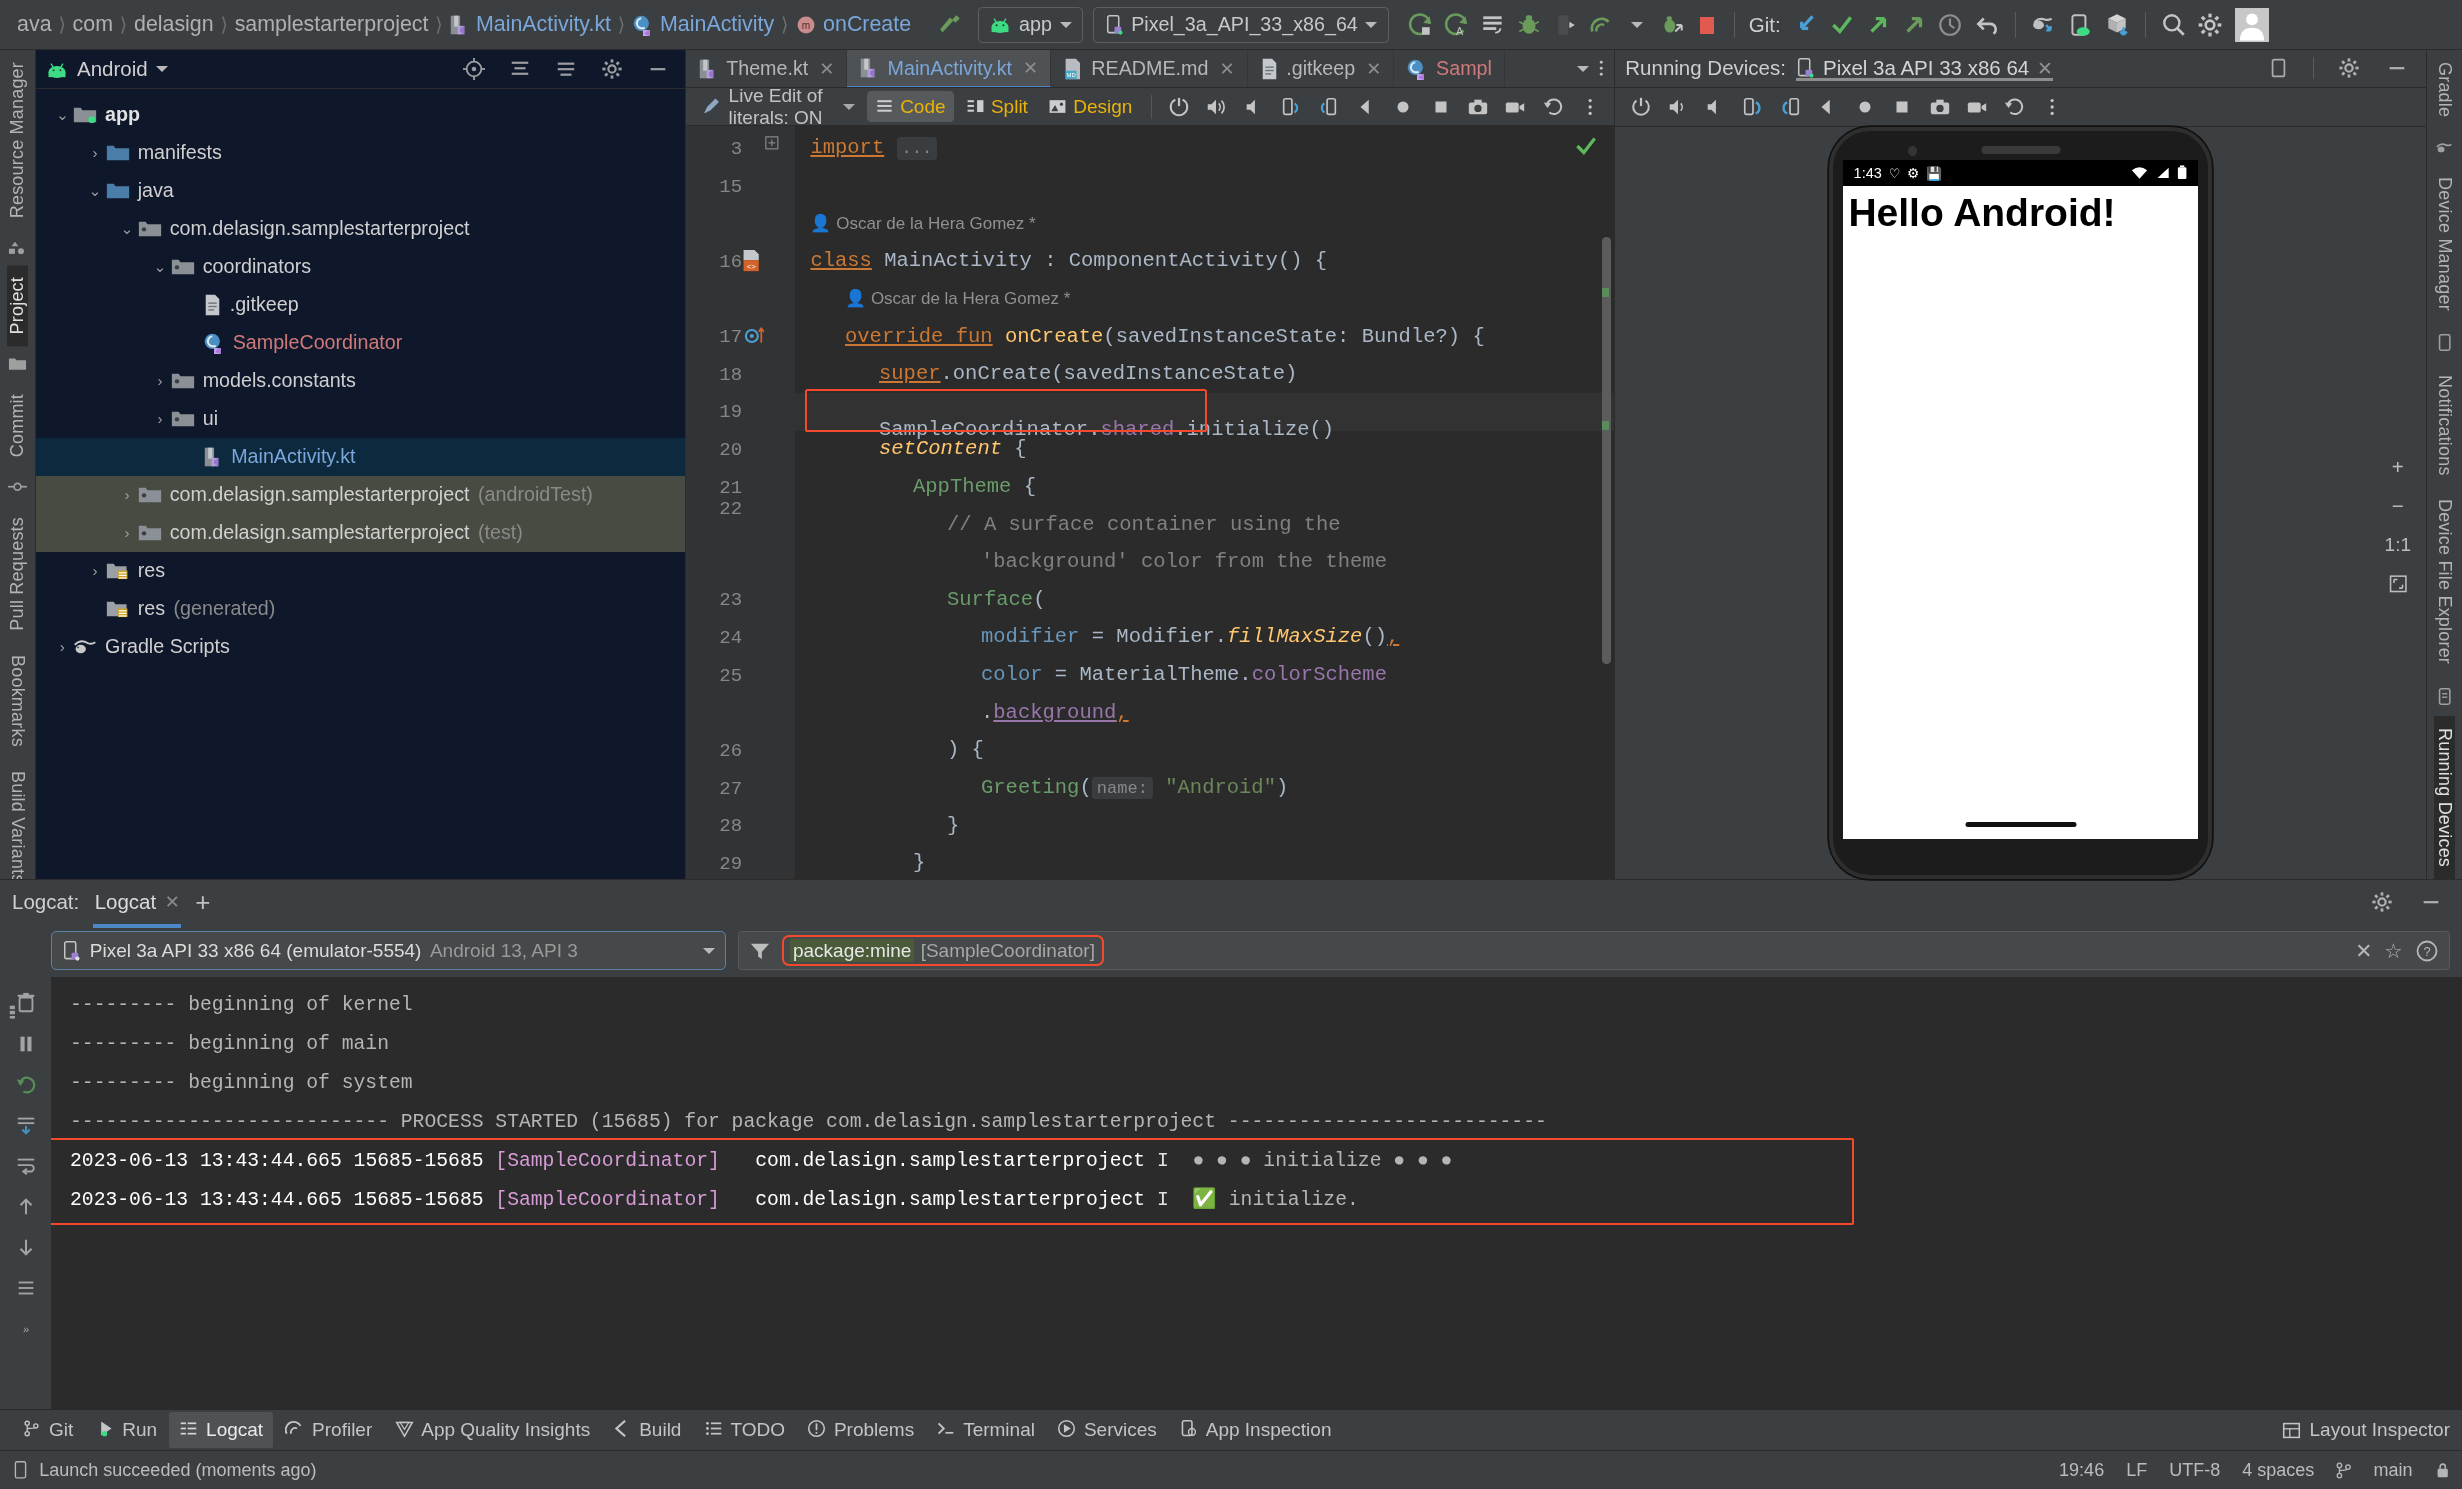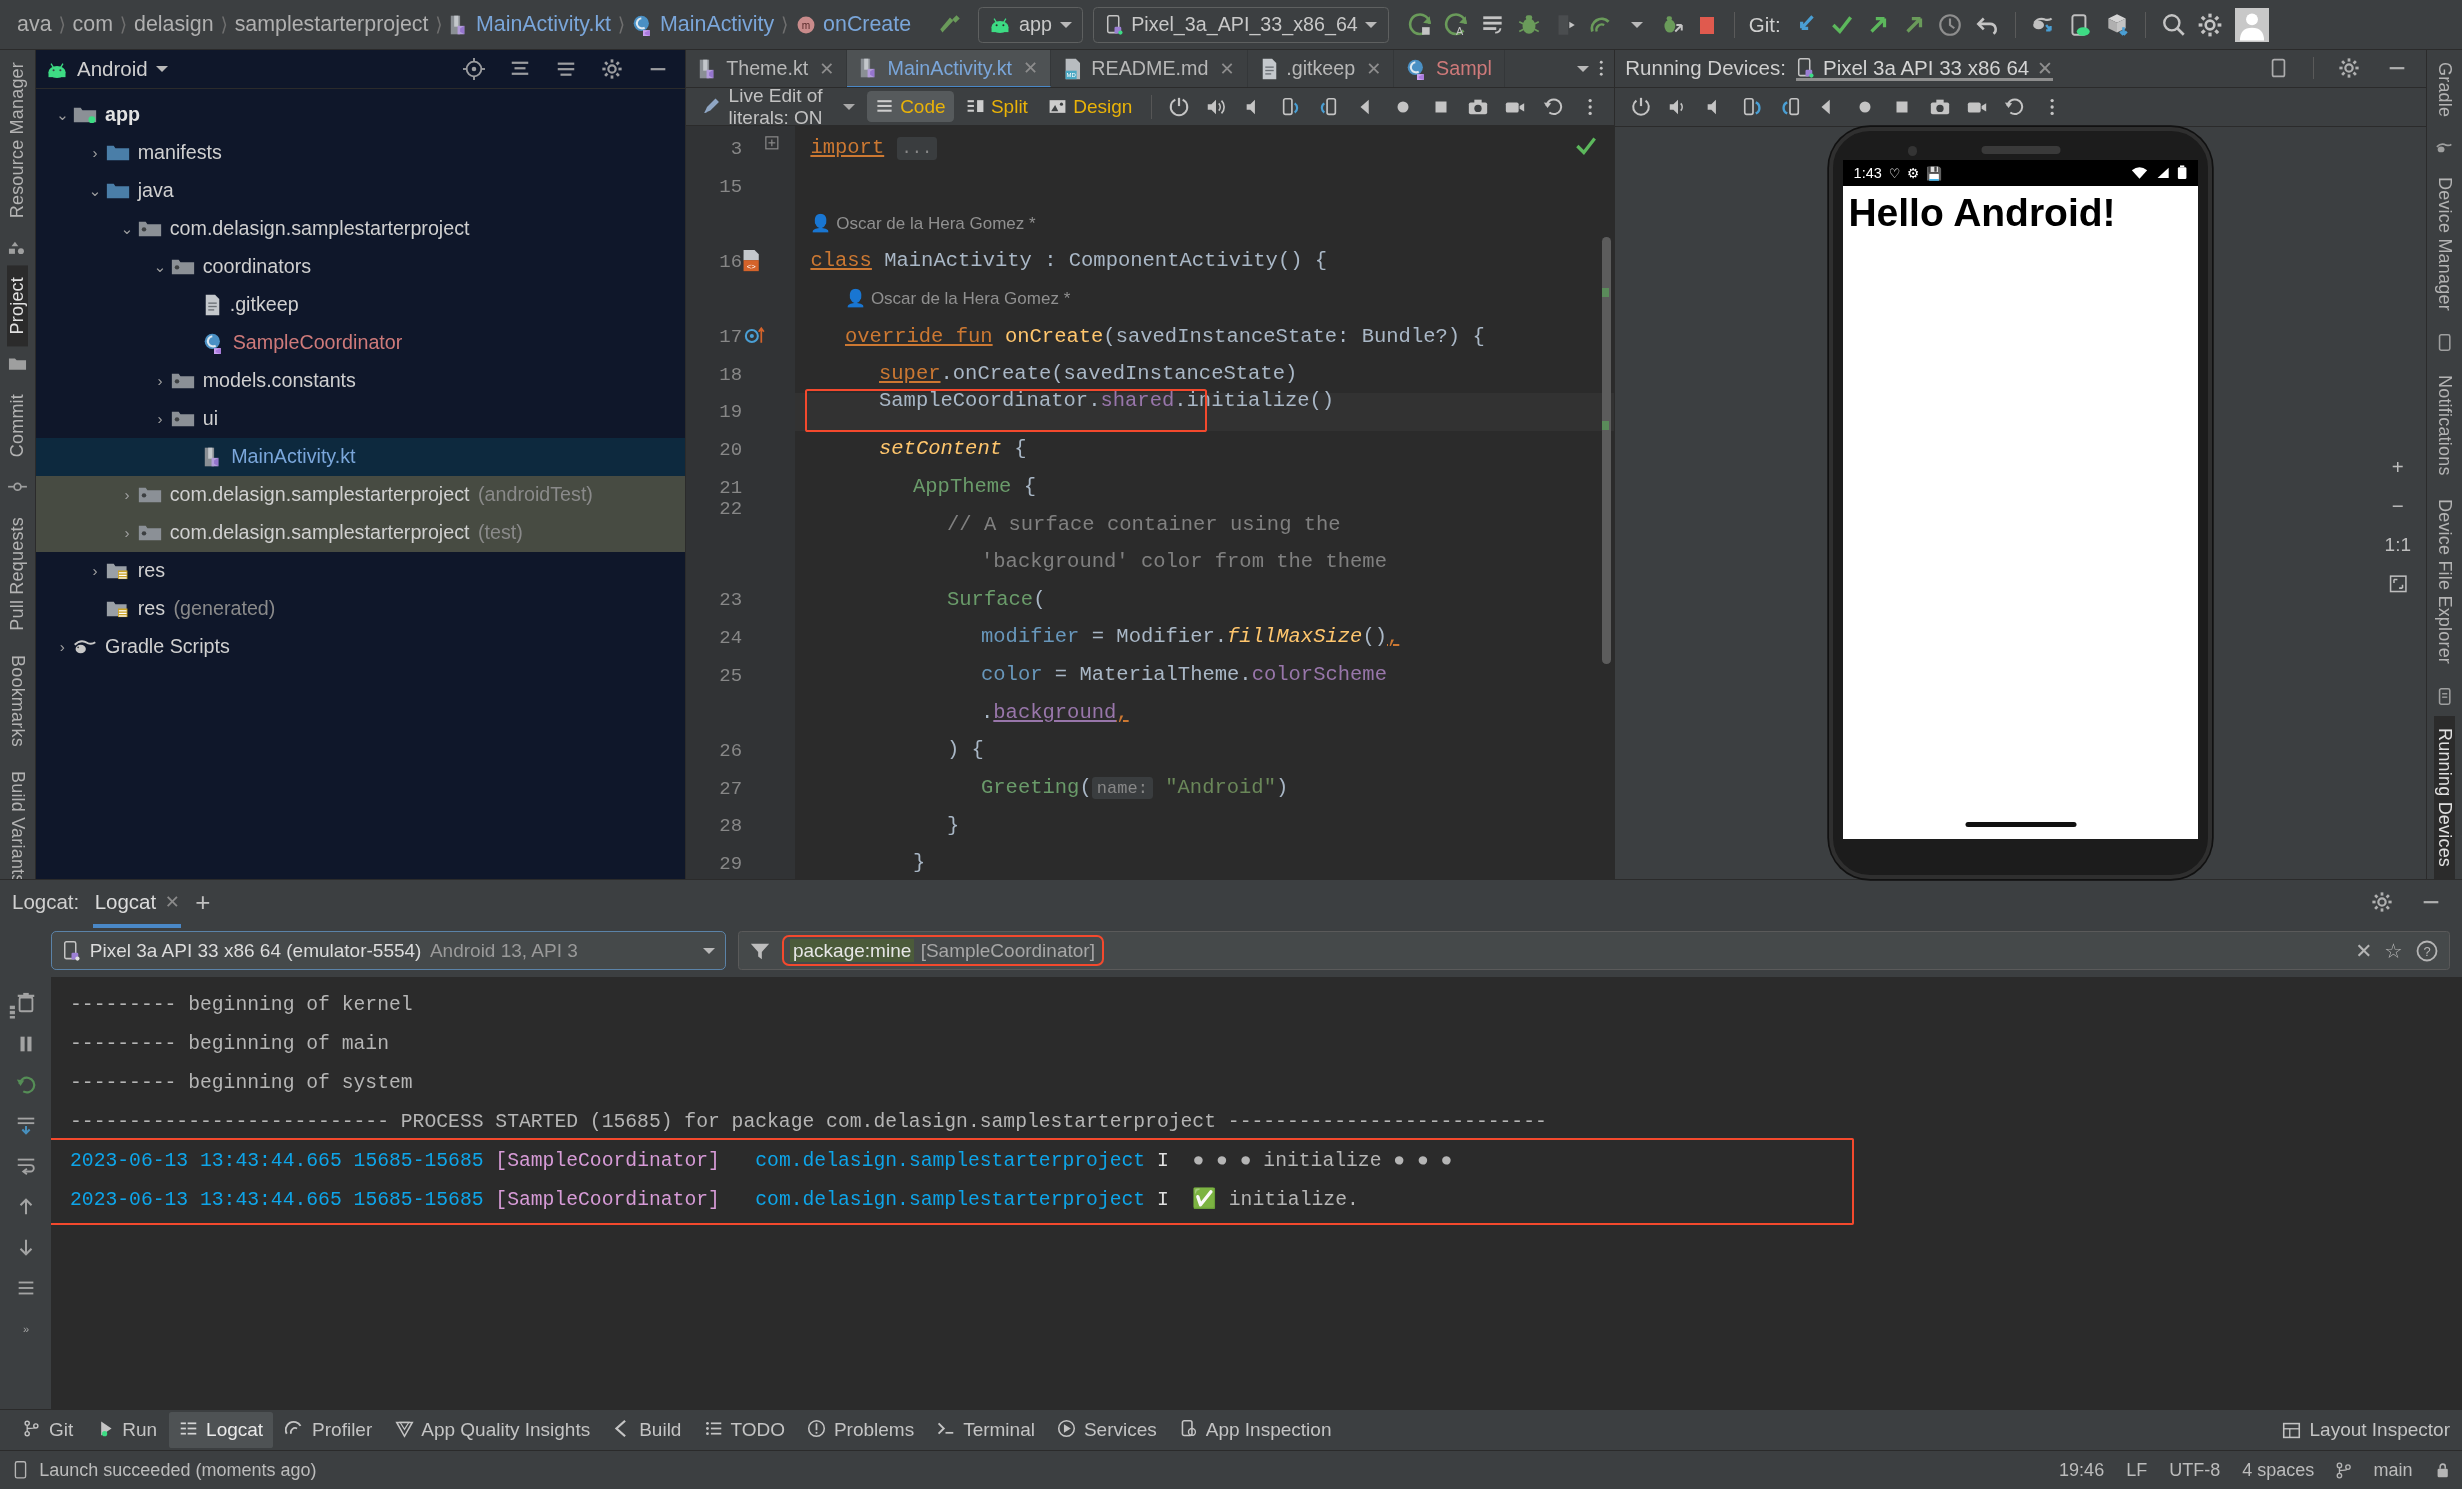--- a/index.html
+++ b/index.html
@@ -156,21 +156,21 @@
   .tok-green { background: #4b5b3a; color: #e6e6e6; padding: 0.9px 2.6px; }
   .tok-dim { color: #a7a7a7; }
   .lc-filter-right { margin-left: auto; display: flex; align-items: center; gap: 12px; color: #b5b5b5; font-size: 20.5px; }
   .lc-body { flex: 1; display: flex; min-height: 0; background: #2b2b2b; }
   .lc-gutter { width: 51px; min-width: 51px; background: #3c3f41; display: flex; flex-direction: column; align-items: center; padding-top: 6.8px; gap: 1.7px; }
   .lcg-ico { width: 39px; height: 39px; display: flex; align-items: center; justify-content: center; opacity: .85; }
   .lc-log { flex: 1; position: relative; padding: 8.5px 0 0 19px; overflow: hidden; }
   pre.logline { margin: 0; font-family: "Liberation Mono", monospace; font-size: 19.7px; line-height: 39px; color: #b5b5b5; white-space: pre; }
   .lg-tag { color: #d79bd7; }
   .lg-I { color: #e0e0e0; }
-  .lg-dim { color: #0ea5e9; }
+  .lg-dim { color: #ffffff; }
   .lc-hl { position: absolute; border: 2.6px solid #f4492d; border-radius: 1.7px; pointer-events: none; }
 
   
   .toolwins { height: 41px; min-height: 41px; background: #3c3f41; display: flex; align-items: center; padding: 0 12px; gap: 1.7px; border-top: 0.9px solid #2b2b2b; }
   .tw-item { display: flex; align-items: flex-start; gap: 7.7px; font-size: 19px; color: #c4c4c4; padding: 6.8px 10.3px; border-radius: 2.6px; white-space: nowrap; }
   .tw-item.sel { background: #4e5254; color: #eaeaea; }
   .tw-right { margin-left: auto; display: flex; align-items: center; gap: 8.5px; font-size: 19px; color: #c4c4c4; }
   .statusbar-b { height: 39px; min-height: 39px; background: #3c3f41; display: flex; align-items: center; padding: 0 12px; gap: 10.3px; font-size: 18px; color: #bcbcbc; border-top: 0.9px solid #2b2b2b; }
   .sb-right { margin-left: auto; display: flex; align-items: center; gap: 22px; }
   svg { display: block; }
@@ -920,21 +920,21 @@
             <div class="cline" style="top:154px">
               <pre class="code" style="padding-left:50px"><span class="annot">👤 Oscar de la Hera Gomez *</span></pre>
             </div>
             <div class="cline" style="top:192px">
               <pre class="code" style="padding-left:50px"><span class="kw">override fun</span> <span class="fn">onCreate</span>(savedInstanceState: Bundle?) {</pre>
             </div>
             <div class="cline" style="top:229px">
               <pre class="code" style="padding-left:84px"><span class="kw">super</span>.onCreate(savedInstanceState)</pre>
             </div>
             <div class="cur-line" style="top:267px"></div>
-            <div class="cline" style="top:256px">
+            <div class="cline" style="top:285px">
               <pre class="code" style="padding-left:84px">SampleCoordinator.<span class="prop">shared</span>.initialize()</pre>
             </div>
             <div class="cline" style="top:304px">
               <pre class="code" style="padding-left:84px"><span class="ital">setContent</span> {</pre>
             </div>
             <div class="cline" style="top:342px">
               <pre class="code" style="padding-left:118px"><span class="cls">AppTheme</span> {</pre>
             </div>
             <div class="cline" style="top:380px">
               <pre class="code" style="padding-left:152px"><span class="cmt">// A surface container using the</span></pre>

